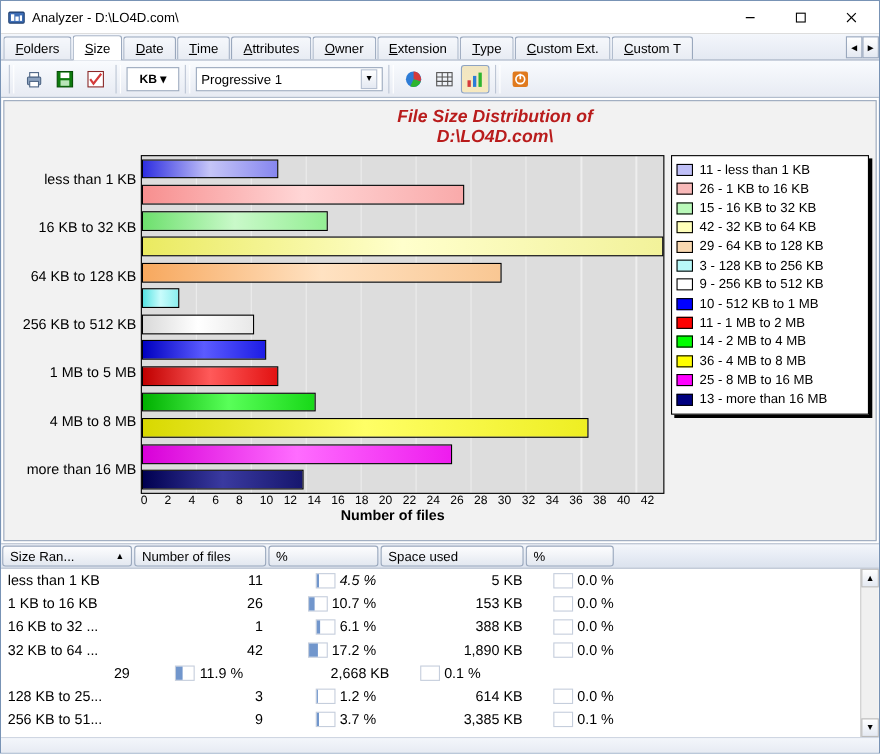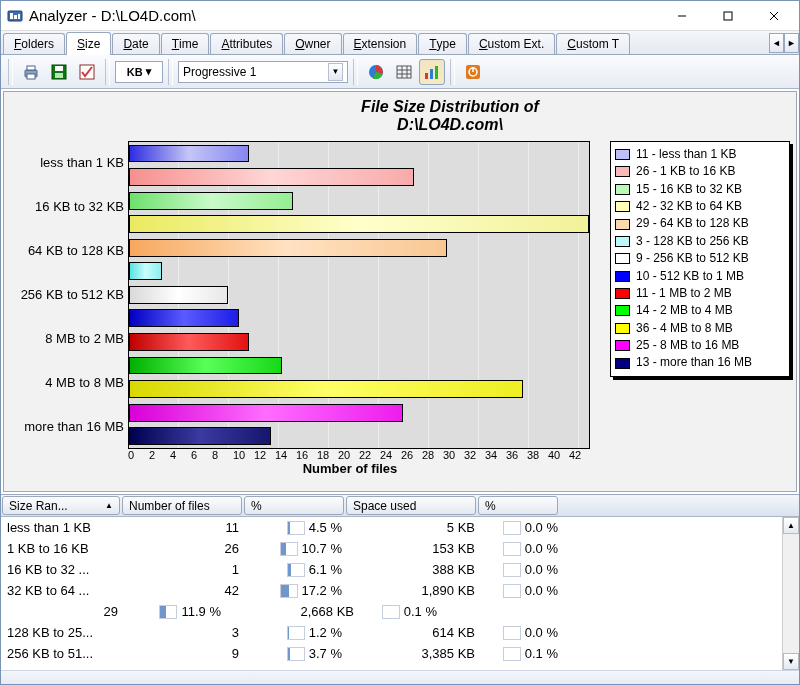--- a/index.html
+++ b/index.html
@@ -1,46 +1,46 @@
 <!DOCTYPE html>
 <html><head>
 <meta charset="utf-8">
 <style>
   * { box-sizing: border-box; }
   html, body { margin:0; padding:0; font-family: "Segoe UI", Tahoma, sans-serif; font-size:12px; color:#000; }
   .window { width:800px; height:685px; border:1px solid #7893b5; background:#fff; display:flex; flex-direction:column; position:relative; }
   .titlebar { height:30px; display:flex; align-items:center; padding:0 2px 0 6px; background:#fff; border-bottom:1px solid #ddd; }
   .titlebar .icon { width:16px; height:16px; margin-right:6px; }
-  .titlebar .title { flex:1; font-size:15px; }
+  .titlebar .title { flex:1; font-size:12px; }
   .titlebar .ctl { width:46px; height:29px; display:flex; align-items:center; justify-content:center; }
   .tabs { height:24px; background:linear-gradient(#f3f6fb,#e4e9f2); border-bottom:1px solid #9aa8bd; display:flex; align-items:flex-end; padding-left:2px; position:relative; }
   .tab { height:21px; padding:0 10px; border:1px solid #9aa8bd; border-bottom:none; margin-right:1px; background:linear-gradient(#f6f8fc,#e8ecf3); font-size:12px; display:flex; align-items:center; border-radius:3px 3px 0 0; cursor:pointer; }
   .tab u { text-decoration:underline; }
   .tab.active { background:#fff; height:23px; font-weight:normal; position:relative; top:1px; z-index:2; }
   .tab-scroll { position:absolute; right:0; top:0; height:24px; display:flex; }
   .tab-scroll div { width:15px; height:20px; border:1px solid #9aa8bd; background:linear-gradient(#fff,#e4e9f2); display:flex; align-items:center; justify-content:center; font-size:9px; margin-top:2px; }
   .toolbar { height:34px; background:linear-gradient(#f9fbfe,#e7ebf3); border-bottom:1px solid #aab6c8; display:flex; align-items:center; padding:0 4px; gap:2px; }
   .tb-sep { width:5px; height:26px; border-left:1px solid #bcc5d4; border-right:1px solid #fff; margin:0 3px; }
   .tb-btn { width:26px; height:26px; display:flex; align-items:center; justify-content:center; border:1px solid transparent; border-radius:3px; }
   .tb-btn.active { border-color:#8fa4c2; background:linear-gradient(#f1e6c2,#f7e9bf); }
   .kb-box { width:48px; height:22px; border:1px solid #9aa8bd; background:#fff; display:flex; align-items:center; justify-content:center; font-weight:bold; font-size:11px; }
   .dd { width:170px; height:22px; border:1px solid #9aa8bd; background:#fff; display:flex; align-items:center; padding:0 4px; font-size:12px; }
   .dd .arr { margin-left:auto; width:15px; height:18px; border:1px solid #b5bfd0; background:linear-gradient(#fff,#e4e9f2); display:flex; align-items:center; justify-content:center; font-size:8px; }
   .chart-area { flex:1; background:#f2f2f2; border:1px solid #9aa8bd; margin:2px; position:relative; padding:6px; display:flex; flex-direction:column; overflow:hidden; }
-  .chart-title { text-align:center; color:#000000; font-weight:bold; font-style:italic; font-size:16px; line-height:1.15; margin-left:100px; margin-bottom:6px; font-family: Arial, sans-serif; }
+  .chart-title { text-align:center; color:#b91c1c; font-weight:bold; font-style:italic; font-size:16px; line-height:1.15; margin-left:100px; margin-bottom:6px; font-family: Arial, sans-serif; }
   .chart-body { flex:1; display:flex; }
   .plot-wrap { display:flex; flex:1; }
   .ylabels { display:flex; flex-direction:column; justify-content:space-around; align-items:flex-end; width:118px; font-size:13px; padding-right:4px; }
   .plot { flex:1; border:1px solid #000; background:repeating-linear-gradient(to right,#ddd 0,#ddd 49px,#eee 49px,#eee 50px), #ddd; position:relative; }
   .bar { position:absolute; height:14px; border:1px solid #000; }
   .xaxis { height:36px; display:flex; flex-direction:column; }
   .xticks { display:flex; font-size:11px; padding-left:118px; }
   .xticks span { flex:1; text-align:left; }
   .xlabel { text-align:center; font-weight:bold; font-size:13px; padding-left:100px; }
-  .legend { width:180px; background:#fff; border:1px solid #000; box-shadow:3px 3px 0 #000; margin-left:20px; padding:4px; font-size:12px; line-height:1.45; height: fit-content; align-self:flex-start; }
+  .legend { width:180px; background:#fff; border:1px solid #000; box-shadow:3px 3px 0 #000; margin-left:6px; padding:4px; font-size:12px; line-height:1.45; height: fit-content; align-self:flex-start; }
   .legend-row { display:flex; align-items:center; gap:6px; white-space:nowrap; }
   .swatch { width:15px; height:11px; border:1px solid #000; flex-shrink:0; }
   .grid-area { height:190px; border-top:1px solid #9aa8bd; display:flex; flex-direction:column; background:#fff; }
   .grid-head { height:22px; display:flex; background:linear-gradient(#f3f6fb,#dbe2ee); border-bottom:1px solid #aab6c8; }
   .col-h { border:1px solid #9aa8bd; border-radius:3px; background:linear-gradient(#fdfdfe,#e3e8f0); display:flex; align-items:center; padding:0 6px; font-size:12px; margin:1px; }
   .grid-body { flex:1; overflow:hidden; position:relative; }
   .row { height:21px; display:flex; align-items:center; font-size:13px; }
   .cell { padding:0 6px; display:flex; align-items:center; height:100%; }
   .cell.r { justify-content:flex-end; }
   .pct-cell { display:flex; align-items:center; gap:4px; }
@@ -183,21 +183,21 @@
       <div>D:\LO4D.com\</div>
     </div>
     <div class="chart-body">
       <div class="plot-wrap" style="flex-direction:column;">
         <div style="flex:1; display:flex;">
           <div class="ylabels" id="ylabels">
               <div>less than 1 KB</div>
               <div>16 KB to 32 KB</div>
               <div>64 KB to 128 KB</div>
               <div>256 KB to 512 KB</div>
-              <div>8 MB to 2 MB</div>
+              <div>1 MB to 5 MB</div>
               <div>4 MB to 8 MB</div>
               <div>more than 16 MB</div>
             </div>
           <div class="plot" id="plot">
               <div class="bar g-blue" style="top: 0.923077%; height: 5.84615%; left: 0px; width: 26.1905%;"></div>
               <div class="bar g-pink" style="top: 8.61538%; height: 5.84615%; left: 0px; width: 61.9048%;"></div>
               <div class="bar g-lgreen" style="top: 16.3077%; height: 5.84615%; left: 0px; width: 35.7143%;"></div>
               <div class="bar g-lyellow" style="top: 24%; height: 5.84615%; left: 0px; width: 100%;"></div>
               <div class="bar g-orange" style="top: 31.6923%; height: 5.84615%; left: 0px; width: 69.0476%;"></div>
               <div class="bar g-cyan" style="top: 39.3846%; height: 5.84615%; left: 0px; width: 7.14286%;"></div>
@@ -300,21 +300,21 @@
         <div class="col-h" style="width: 118px;">Size Ran... <span style="margin-left: auto; font-size: 8px;"> ▲</span></div>
         <div class="col-h" style="width: 120px;">Number of files</div>
         <div class="col-h" style="width: 100px;">%</div>
         <div class="col-h" style="width: 130px;">Space used</div>
         <div class="col-h" style="width: 80px;">%</div>
       </div>
     <div class="grid-body" id="gridbody">
       <div class="row">
           <div class="cell" style="width: 121px;">less than 1 KB</div>
           <div class="cell r" style="width: 123px;">11</div>
-          <div class="cell r" style="width: 103px;">
+          <div class="cell r" style="width: 103px; font-style: italic;">
             <div class="pct-cell">
               <div class="pct-bar-bg">
                 <div class="pct-bar" style="width: 13.5%;"></div>
               </div>
               <span>4.5 %</span>
             </div>
           </div>
           <div class="cell r" style="width: 133px;">5 KB</div>
           <div class="cell r" style="width: 83px;">
             <div class="pct-cell">

